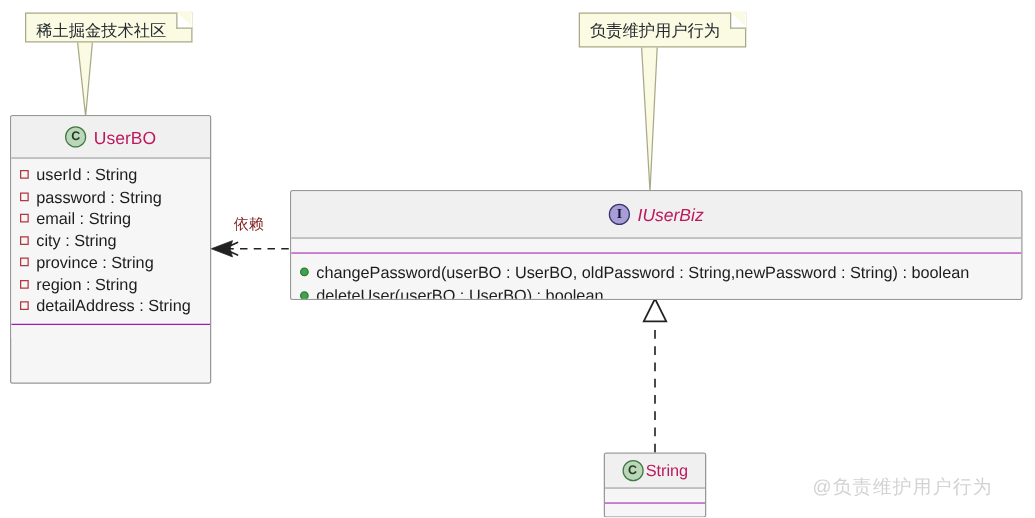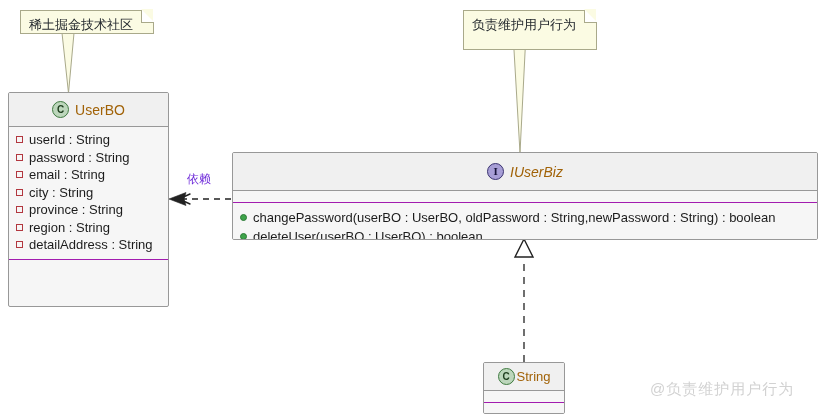--- a/index.html
+++ b/index.html
@@ -74,21 +74,21 @@
     align-items: center;
     justify-content: center;
     gap: 6px;
     background: #f0f0f0;
     border-bottom: 1px solid #989898;
     height: 34px;
     box-sizing: border-box;
   }
   .umlbox .hdr .title {
     font-size: 14px;
-    color: #a16207;
+    color: #be185d;
   }
   .umlbox .hdr .title.italic { font-style: italic; }
 
   .badge {
     width: 17px;
     height: 17px;
     border-radius: 50%;
     display: inline-flex;
     align-items: center;
     justify-content: center;
@@ -141,21 +141,21 @@
   .vis.pub {
     border-radius: 50%;
     background: #3ea34a;
     border: 1px solid #2c7a36;
   }
 
   
   .edge-label {
     position: absolute;
     font-size: 12px;
-    color: #6d28d9;
+    color: #7f1d1d;
     white-space: nowrap;
   }
   .watermark {
     position: absolute;
     font-size: 15px;
     color: #d2d2d2;
     white-space: nowrap;
     letter-spacing: 1px;
   }
 </style>
@@ -178,21 +178,21 @@
     
     <line x1="524" y1="362" x2="524" y2="258" stroke="#222222" stroke-width="1.3" stroke-dasharray="7,6"></line>
     <path d="M 524 239 L 533 257 L 515 257 Z" fill="#ffffff" stroke="#222222" stroke-width="1.4" stroke-linejoin="miter"></path>
   </svg>
 
   <div class="note" style="left:20px; top:10px; width:134px; height:24px;">
     <span class="fold"></span>
     <span>稀土掘金技术社区</span>
   </div>
 
-  <div class="note" style="left:463px; top:10px; width:134px; height:40px;">
+  <div class="note" style="left:463px; top:10px; width:134px; height:28px;">
     <span class="fold"></span>
     <span>负责维护用户行为</span>
   </div>
 
   <div class="umlbox" style="left:8px; top:92px; width:161px; height:215px;">
     <div class="hdr">
       <span class="badge cls">C</span>
       <span class="title">UserBO</span>
     </div>
     <div class="compartment">

